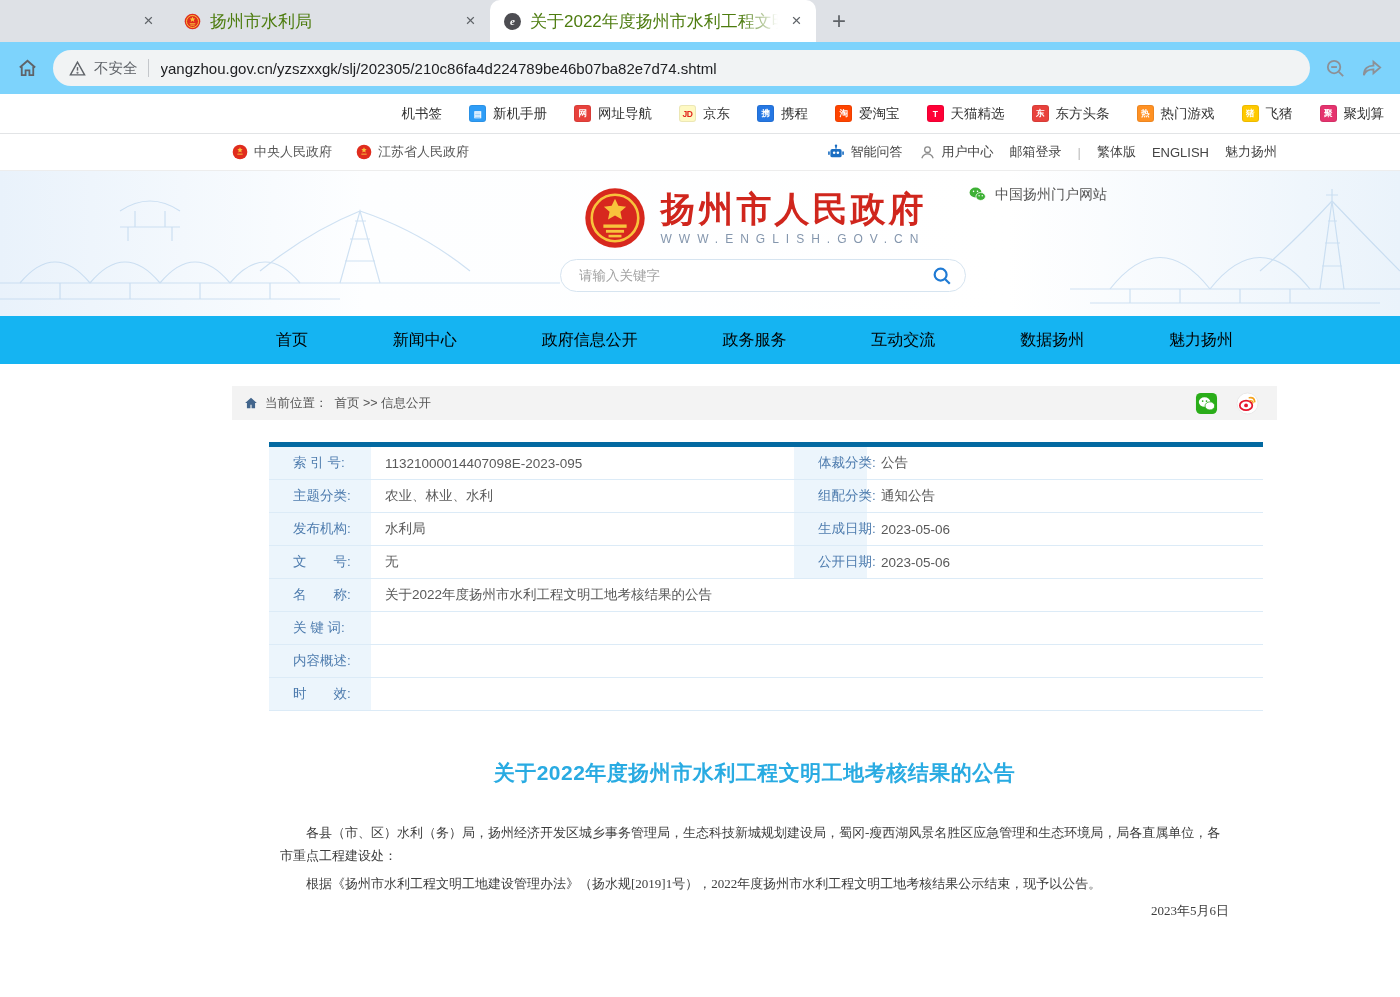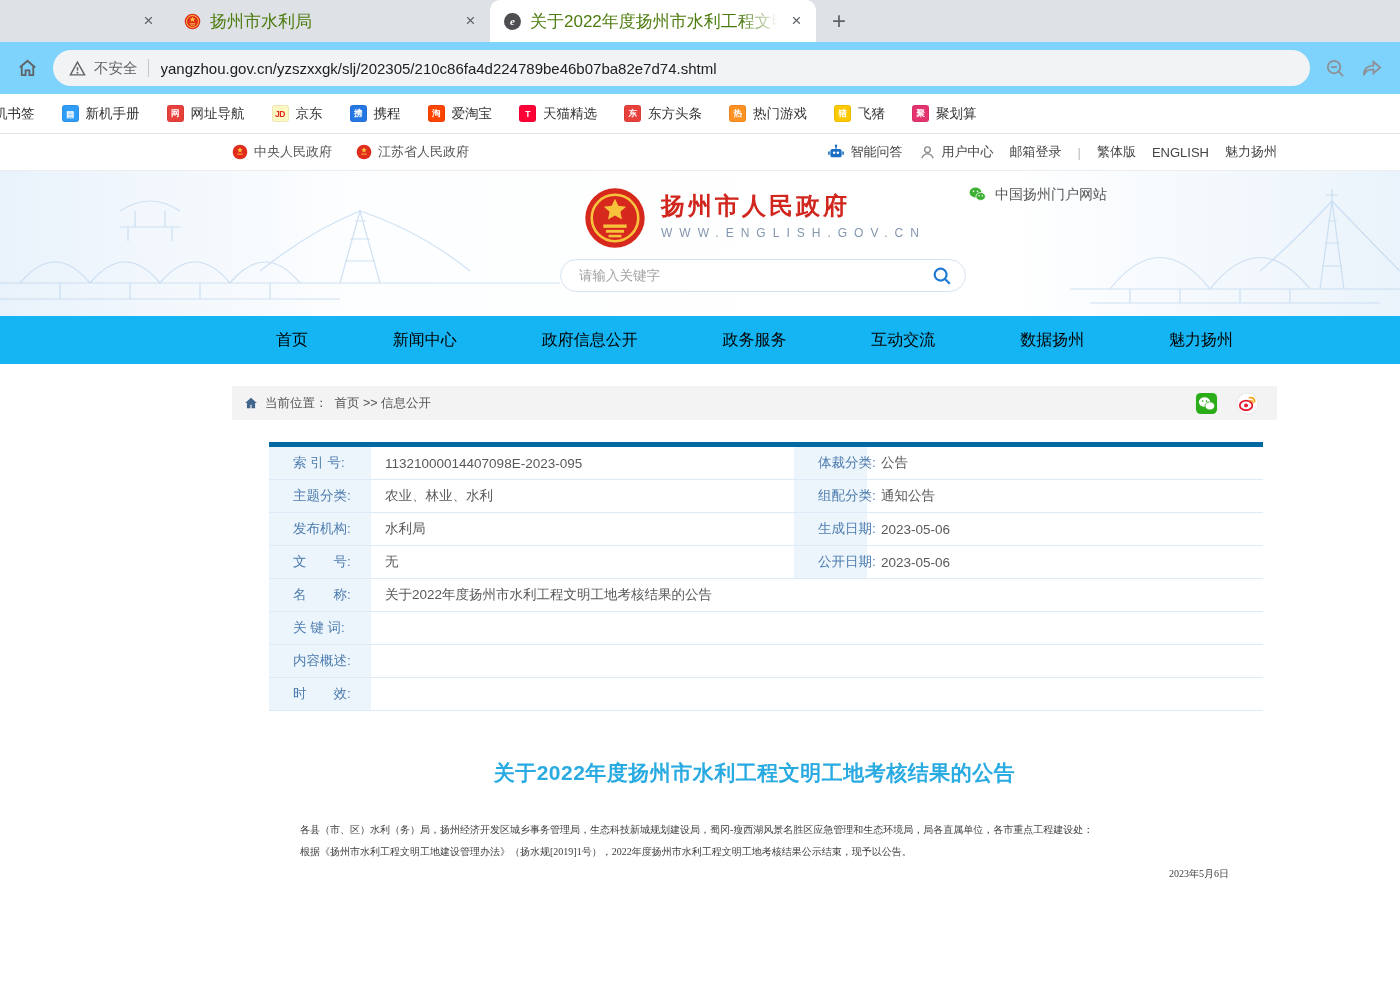--- a/index.html
+++ b/index.html
@@ -23,42 +23,42 @@
   .efav { width:17px; height:17px; border-radius:50%; background:#4d4d52; color:#fff; font-size:11px; font-weight:bold;
     display:flex; align-items:center; justify-content:center; font-family:"Liberation Serif",serif; font-style:italic; flex:0 0 auto; }
 
   .toolbar { height:52px; background:#7dd3fc; display:flex; align-items:center; padding:0 16px; gap:14px; }
   .urlbar { flex:1; height:36px; background:#f1f3f4; border-radius:18px; display:flex; align-items:center; padding:0 16px; }
   .sec-label { color:#5f6368; font-size:14.5px; margin-left:8px; }
   .url-div { width:1px; height:18px; background:#c4c7cb; margin:0 12px 0 10px; }
   .url-text { color:#202124; font-size:15px; white-space:nowrap; overflow:hidden; }
   .tb-ic { flex:0 0 auto; }
 
-  .bookmarksbar { height:40px; background:#fff; display:flex; align-items:center; gap:27px; padding:0 4px; border-bottom:1px solid #e2e4e6; }
+  .bookmarksbar { height:40px; background:#fff; display:flex; align-items:center; gap:27px; padding:0 16px; border-bottom:1px solid #e2e4e6;justify-content:flex-end; }
   .bm { display:flex; align-items:center; gap:7px; font-size:13.5px; color:#333; white-space:nowrap; }
   .bm:first-child { margin-left:-10px; }
   .bm-icon { width:17px; height:17px; border-radius:3px; display:flex; align-items:center; justify-content:center;
     font-size:8.5px; font-weight:bold; border:1px solid rgba(0,0,0,.07); letter-spacing:-.5px; }
 
   
   .utilbar { height:37px; background:#fff; border-bottom:1px solid #ededed; display:flex; align-items:center; }
   .util-inner { width:1045px; margin-left:232px; display:flex; align-items:center; font-size:13px; color:#555; }
   .gov-link { display:flex; align-items:center; gap:6px; margin-right:24px; }
   .util-right { margin-left:auto; display:flex; align-items:center; gap:16px; color:#444; }
   .util-item { display:flex; align-items:center; gap:6px; }
   .util-sep { color:#bbb; }
 
   
   .banner { height:145px; position:relative; overflow:hidden;
     background:linear-gradient(90deg,#e9f2fb 0%,#fdfeff 26%,#ffffff 72%,#eaf3fb 100%); }
   .sketch { position:absolute; top:0; opacity:.65; }
   .sketch.left { left:0; }
   .sketch.right { right:0; }
   .logo-wrap { position:absolute; left:0; right:0; top:16px; display:flex; justify-content:center; align-items:center; gap:15px; transform:translateX(55px); }
-  .site-name { font-size:24px; font-weight:bold; color:#d0261d; letter-spacing:3px; line-height:1;font-family:Liberation Mono, monospace; }
+  .site-name { font-size:35px; font-weight:bold; color:#d0261d; letter-spacing:3px; line-height:1; }
   .site-url { font-size:12px; color:#8496ad; letter-spacing:7px; margin-top:6px; }
   .portal { position:absolute; left:968px; top:14px; display:flex; align-items:center; gap:8px; font-size:14px; color:#555; }
   .searchbox { position:absolute; left:560px; top:88px; width:406px; height:33px; background:#fff;
     border:1px solid #d6e4f0; border-radius:17px; display:flex; align-items:center; padding:0 12px 0 16px; }
   .searchbox input { border:none; outline:none; background:transparent; flex:1; font-size:13.5px; color:#333; font-family:inherit; }
   .searchbox input::placeholder { color:#a3a3a3; }
 
   
   .nav { height:48px; background:#15b4f2; }
   .nav-inner { width:1045px; margin-left:232px; height:100%; display:flex; align-items:center; justify-content:space-between; padding:0 44px; }
@@ -70,21 +70,21 @@
   .crumb-icons { margin-left:auto; display:flex; align-items:center; gap:18px; margin-right:6px; }
 
   .infotable { margin:22px 14px 0 37px; border-top:5px solid #0369a1; }
   .trow { display:grid; grid-template-columns:104px 419px 77px 1fr; border-bottom:1px solid #dcebf7; height:33px; }
   .trow.single { grid-template-columns:104px 1fr; }
   .tlabel { background:#ecf5fc; color:#4e7cae; font-size:13.5px; display:flex; align-items:center; padding-left:24px; border-right:2px solid #fff; white-space:pre; }
   .tlabel.r { border-left:2px solid #fff; }
   .tval { color:#595959; font-size:13.5px; display:flex; align-items:center; padding-left:12px; white-space:nowrap; overflow:hidden; }
 
   .article-title { margin:48px 0 0; text-align:center; color:#29abe2; font-size:21px; font-weight:bold; letter-spacing:.5px; }
-  .article-body { font-family:"Liberation Serif", serif; color:#3d3d3d; font-size:10px; line-height:1.8; padding:0 48px; margin-top:34px; }
+  .article-body { font-family:"Liberation Serif", serif; color:#3d3d3d; font-size:13px; line-height:1.8; padding:0 48px; margin-top:34px; }
   .article-body p { text-indent:2em; margin:0 0 4px; }
   .article-date { text-align:right; margin-top:28px; text-indent:0; }
 </style>
 </head>
 <body>
 
 <div class="tabstrip">
   <div class="tab-partial">
     <span class="tab-close">×</span>
   </div>

